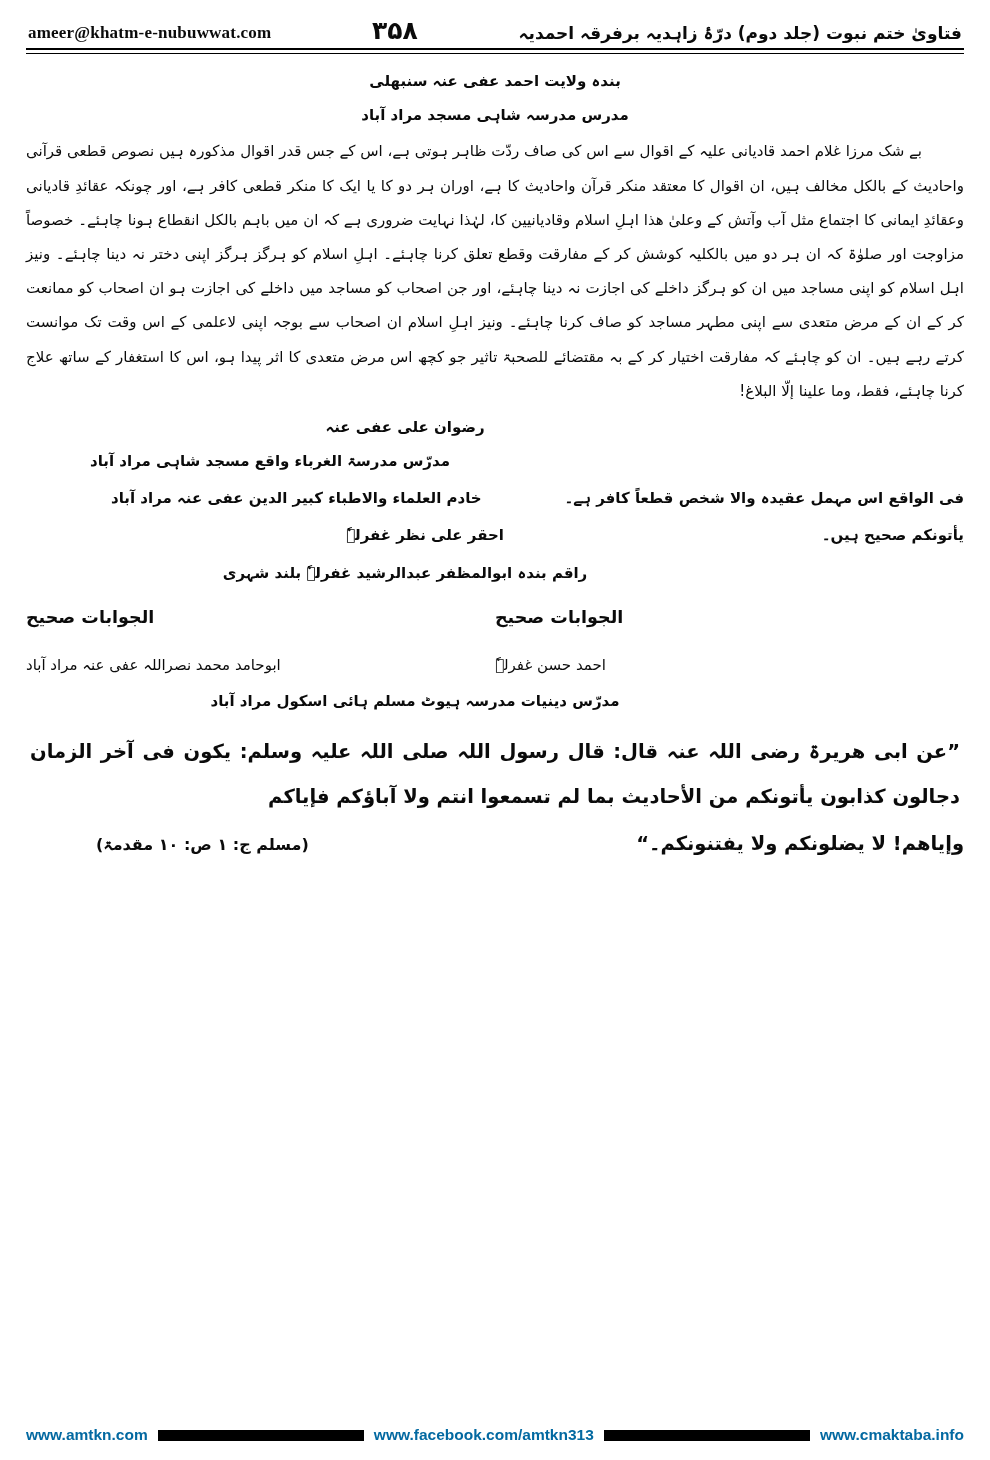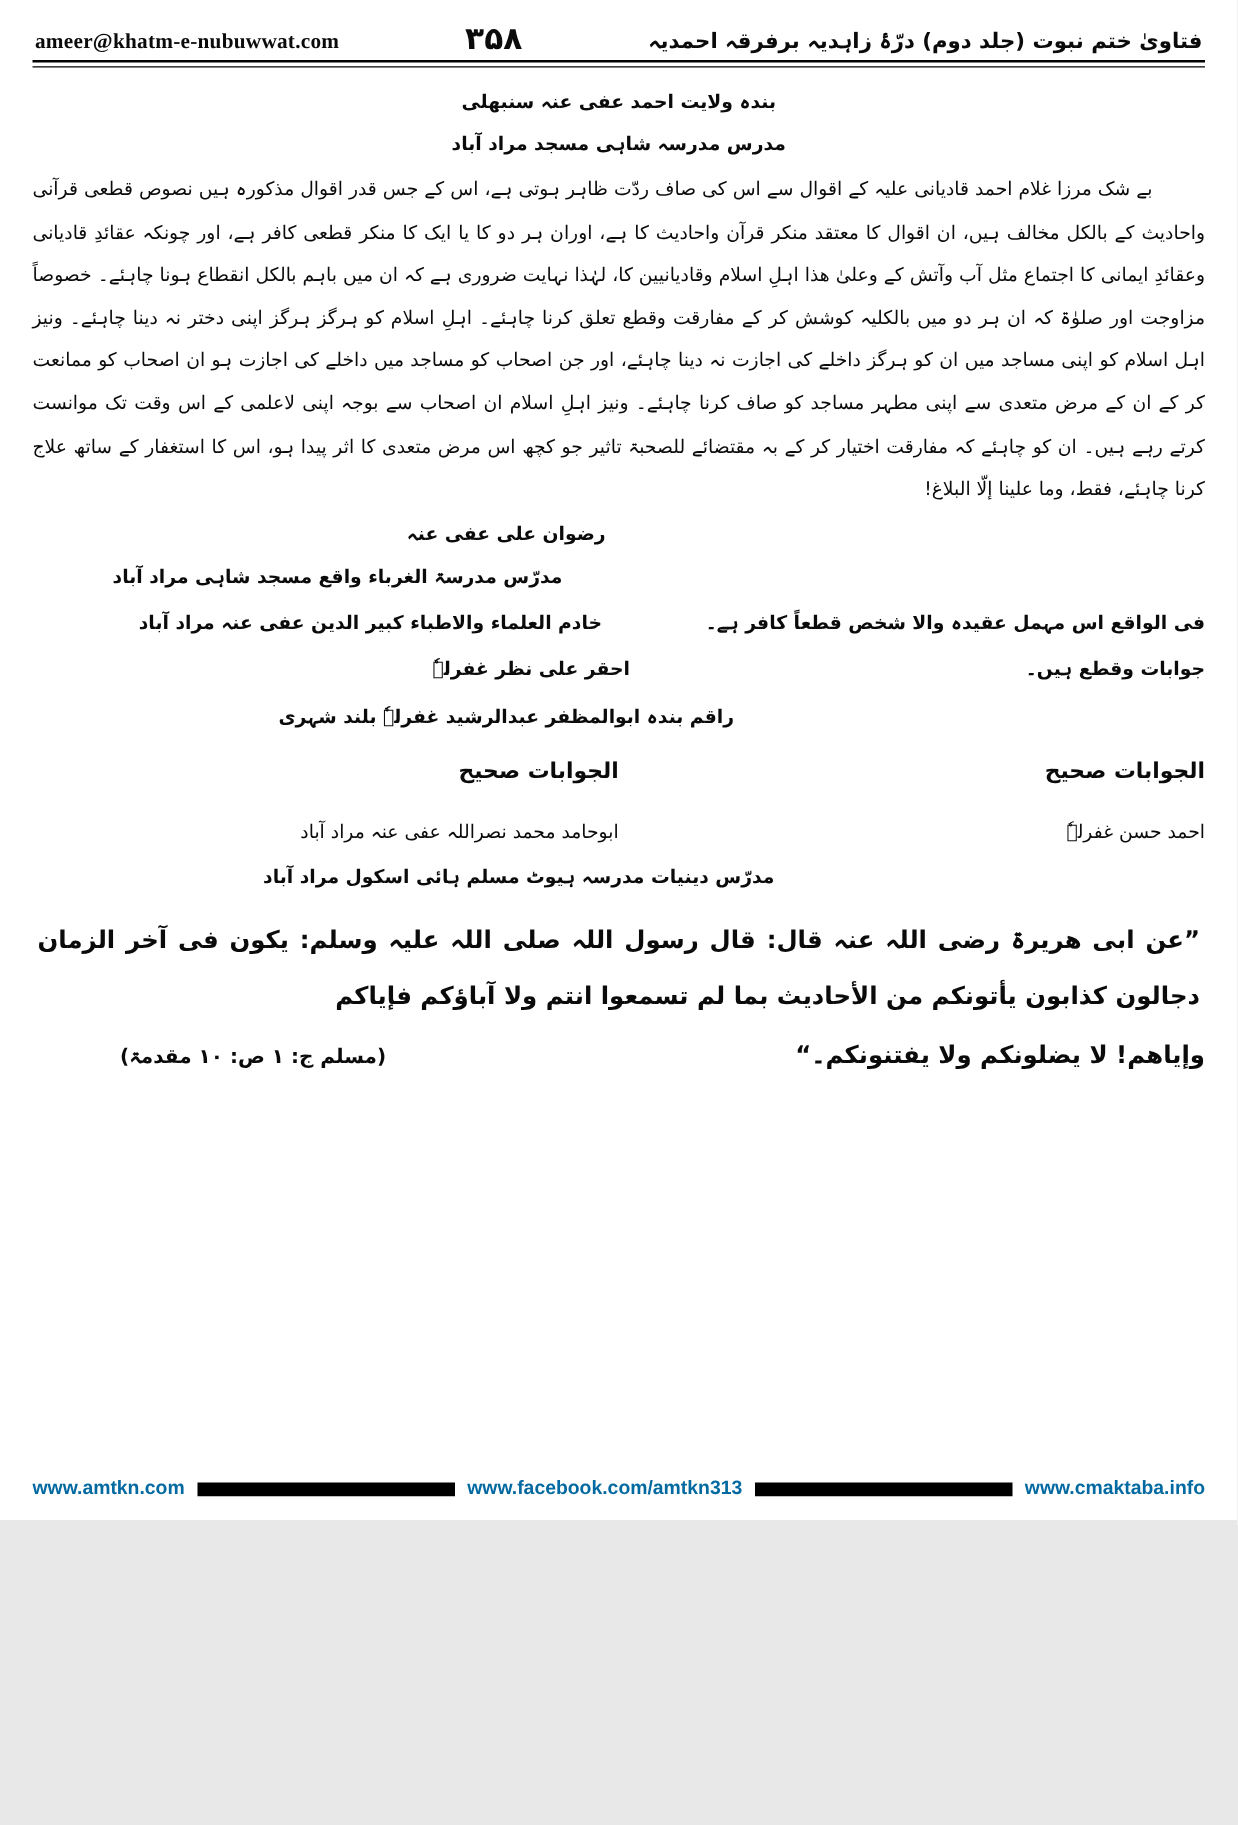--- a/index.html
+++ b/index.html
@@ -1,18 +1,18 @@
 <!DOCTYPE html>
 <html lang="ur"><head>
 <meta charset="utf-8">
 <style>
   * { margin:0; padding:0; box-sizing:border-box; }
   html, body { background:#e8e8e8; }
   .page {
-    width:990px; height:1216px; margin:0 auto; background:#ffffff; color:#0b0b0b;
+    width:990px; height:1460px; margin:0 auto; background:#ffffff; color:#0b0b0b;
     padding:16px 26px 0; position:relative; overflow:hidden;
     font-family:"DejaVu Sans", sans-serif;
   }
   
   .hdr { display:flex; justify-content:space-between; align-items:flex-end; padding:2px 2px 5px; }
   .hdr-email { font-family:"Liberation Serif", serif; font-weight:bold; font-size:17px; letter-spacing:.2px; }
   .hdr-page { font-size:25px; font-weight:bold; line-height:1; }
   .hdr-title { font-size:17px; font-weight:bold; direction:rtl; }
   .rule { height:6px; border-top:2.5px solid #000; border-bottom:1.5px solid #000; margin-bottom:10px; }
   
@@ -21,21 +21,21 @@
   .indent { text-indent:42px; }
   .center { text-align:center; }
   .sigline { font-weight:600; }
   .sh-90  { position:relative; right:90px; }
   .sh-225 { position:relative; right:225px; }
   .sh-80  { position:relative; right:80px; }
   .row { display:flex; justify-content:space-between; align-items:baseline; margin:3px 0; }
   .row1 { padding-left:85px; }
   .row2 { padding-left:320px; }
   .cols { display:flex; margin:8px 0 2px; }
-  .col { flex:1; text-align:right; }
+  .col { flex:1; text-align:left; }
   .col-heading { font-weight:bold; font-size:17.5px; }
   .col-name { font-weight:400; margin-top:10px; }
   
   .hadith { font-weight:bold; font-size:19.5px; line-height:2.3; text-align:justify; margin-top:12px; padding:0 4px; }
   .hadith-row { display:flex; justify-content:space-between; align-items:baseline; direction:rtl; padding-left:70px; margin-top:2px; }
   .hadith-tail { font-weight:bold; font-size:19.5px; }
   .ref { font-weight:bold; font-size:16px; }
   
   .footer { position:absolute; bottom:16px; left:26px; right:26px; display:flex; align-items:center; gap:10px; }
   .f-url { font-family:"Liberation Sans", sans-serif; font-weight:bold; font-size:15.5px; white-space:nowrap; color:#0369a1; }
@@ -64,21 +64,21 @@
 
     <div class="center sigline sh-90">رضوان علی عفی عنہ</div>
     <div class="center sigline sh-225">مدرّس مدرسۃ الغرباء واقع مسجد شاہی مراد آباد</div>
 
     <div class="row row1">
       <span class="sigline">فی الواقع اس مہمل عقیدہ والا شخص قطعاً کافر ہے۔</span>
       <span class="sigline">خادم العلماء والاطباء کبیر الدین عفی عنہ مراد آباد</span>
     </div>
 
     <div class="row row2">
-      <span class="sigline">جوابات وقطع ہیں۔</span>
+      <span class="sigline">یأتونکم صحیح ہیں۔</span>
       <span class="sigline">احقر علی نظر غفرلہٗ</span>
     </div>
 
 
     <div class="center sigline sh-90">راقم بندہ ابوالمظفر عبدالرشید غفرلہٗ بلند شہری</div>
 
     <div class="cols">
       <div class="col">
         <div class="col-heading">الجوابات صحیح</div>
         <div class="col-name">احمد حسن غفرلہٗ</div>

